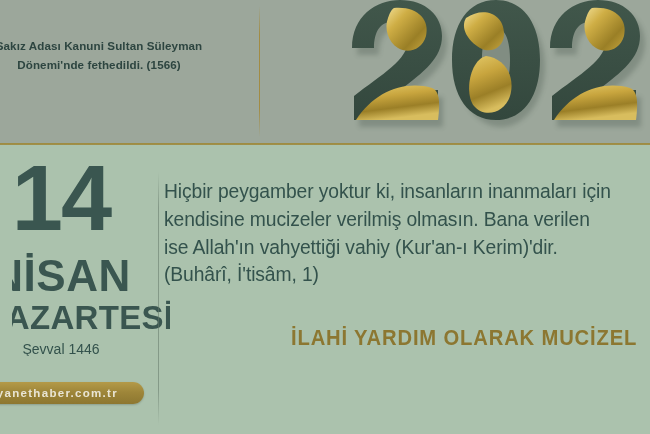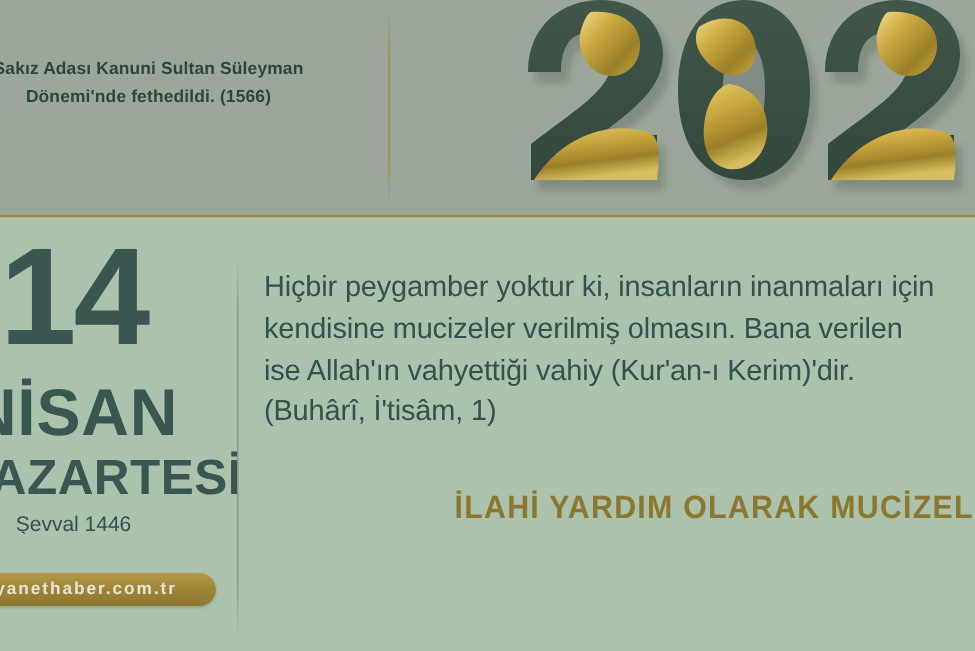--- a/index.html
+++ b/index.html
@@ -61,21 +61,21 @@
   #hrule {
     position:absolute; left:0; top:143px;
     width:650px; height:2px;
     background:linear-gradient(to bottom,#a8913f 0%,#8e7a33 60%,#b9a457 100%);
     opacity:0.92;
   }
 
   
   #date-panel {
     position:absolute;
-    left:0; top:146px;
+    left:12px; top:146px;
     width:158px; height:210px;
     overflow:hidden;
     text-decoration:underline;
   }
   #day-number {
     position:absolute;
     left:-26px; top:6px;
     width:150px;
     text-align:center;
     font-size:92px;
@@ -145,21 +145,21 @@
     background:linear-gradient(to bottom,
       rgba(100,120,105,0) 0%,
       rgba(100,120,105,0.55) 14%,
       rgba(100,120,105,0.55) 86%,
       rgba(100,120,105,0) 100%);
   }
 
   
   #content {
     position:absolute;
-    left:176px; top:146px;
+    left:164px; top:146px;
     width:474px; height:233px;
     overflow:hidden;
   }
   #hadith-text {
     position:absolute;
     left:0; top:32px;
     width:486px;
     color:#33524c;
     font-size:19.3px;
     line-height:1.44;

